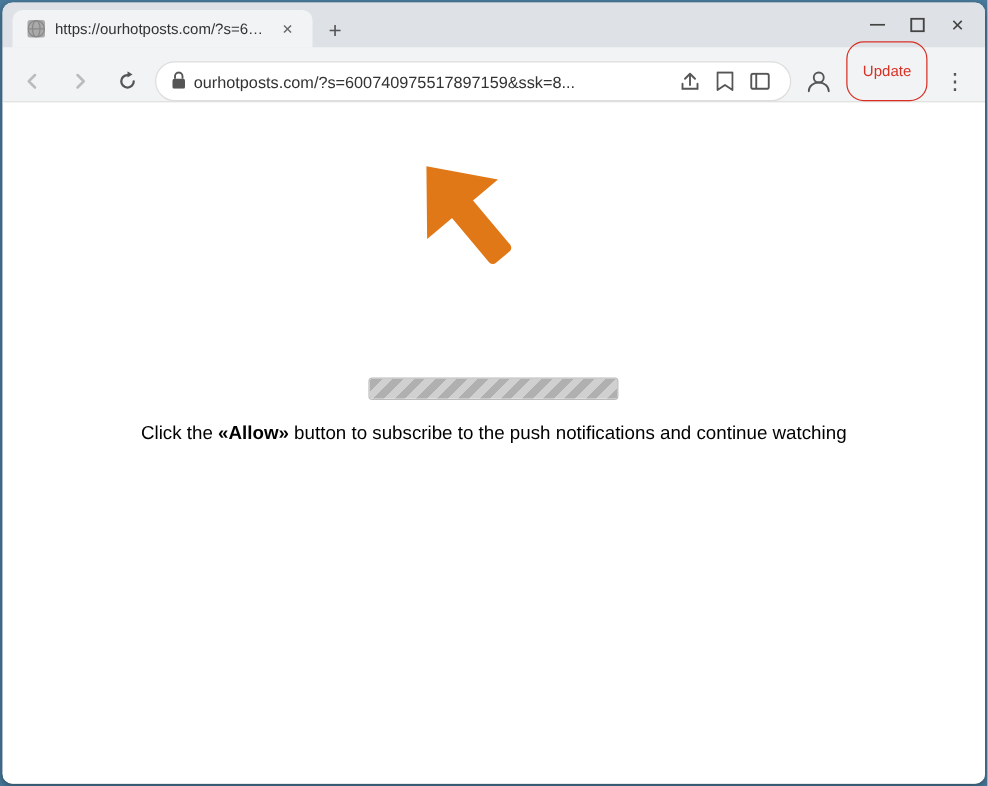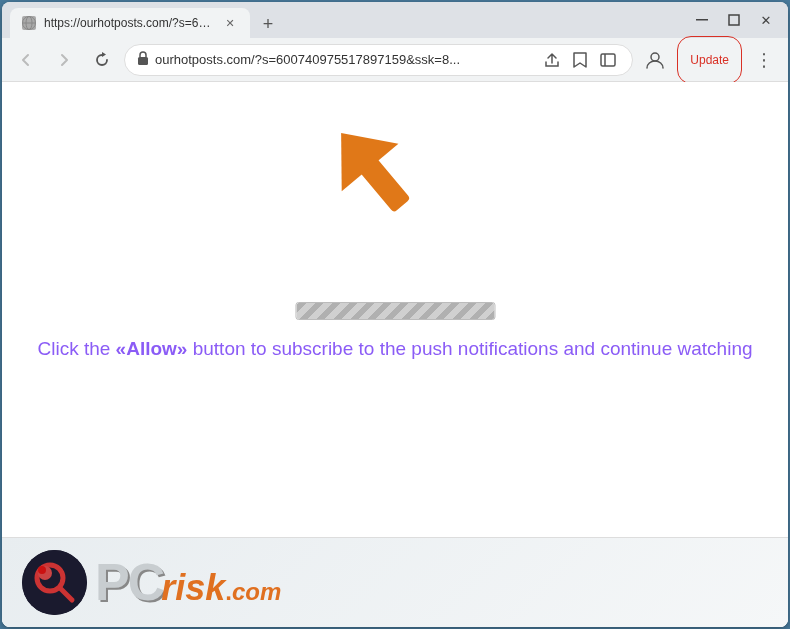--- a/index.html
+++ b/index.html
@@ -115,21 +115,21 @@
       font-size: 13px;
       color: #444;
       cursor: pointer;
     }
 
     
     .nav-bar {
       background: #f1f3f4;
       height: 44px;
       display: flex;
-      align-items: center;
+      align-items: flex-end;
       padding: 0 8px;
       gap: 6px;
       border-bottom: 1px solid #ddd;
       flex-shrink: 0;
     }
 
     .nav-btn {
       width: 32px;
       height: 32px;
       border-radius: 50%;
@@ -268,22 +268,22 @@
         -45deg,
         #b0b0b0,
         #b0b0b0 6px,
         #d0d0d0 6px,
         #d0d0d0 12px
       );
       width: 100%;
     }
 
     .instruction-text {
-      font-size: 19px;
-      color: #8b5cf6;
+      font-size: 15px;
+      color: #000000;
       text-align: center;
       line-height: 1.4;
       white-space: nowrap;
     }
 
     .allow-text {
       font-weight: bold;
     }
 
     
@@ -462,36 +462,15 @@
 
     <div class="progress-section">
       <div class="progress-bar-outer">
         <div class="progress-bar-inner"></div>
       </div>
       <div class="instruction-text">
         <span>Click the </span><span class="allow-text">«Allow»</span><span> button to subscribe to the push notifications and continue watching</span>
       </div>
     </div>
 
-    <div class="logo-area">
-
-      <div class="logo-icon">
-        <svg width="65" height="65" viewBox="0 0 65 65">
-          <circle cx="32.5" cy="32.5" r="32.5" fill="#1a1a2e"></circle>
-
-          <circle cx="28" cy="28" r="13" fill="none" stroke="#cc3333" stroke-width="5"></circle>
-          <circle cx="23" cy="23" r="7" fill="#cc4444"></circle>
-          <line x1="38" y1="38" x2="50" y2="50" stroke="#cc3333" stroke-width="5" stroke-linecap="round"></line>
-
-          <circle cx="20" cy="20" r="4" fill="#cc1111"></circle>
-        </svg>
-      </div>
-
-      <div class="logo-text">
-        <span class="logo-pc">PC</span>
-        <span class="logo-risk">
-          <span>risk</span><span class="logo-dot">.</span><span class="logo-com">com</span>
-        </span>
-      </div>
-    </div>
 
   </div>
 </div>
 
 </body></html>

